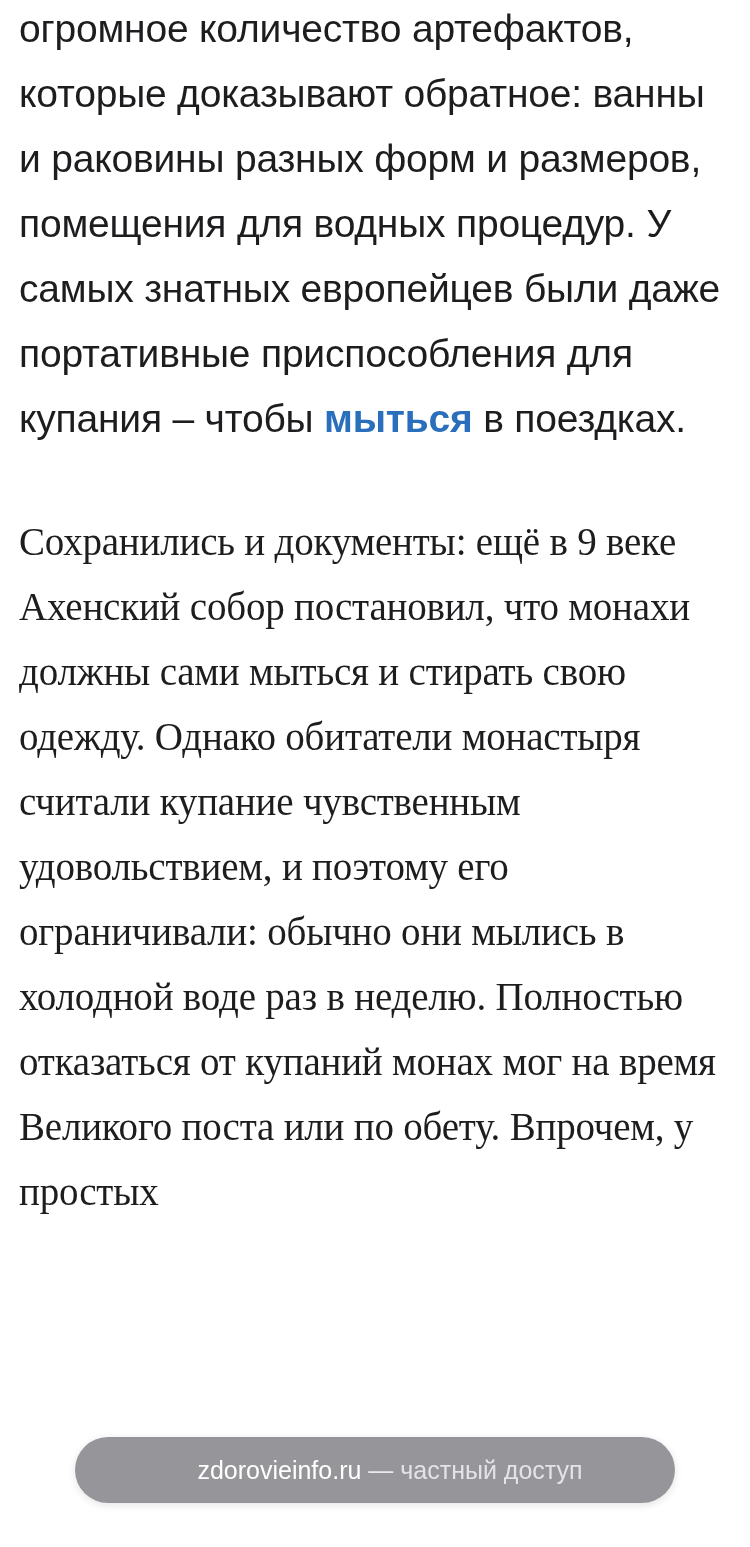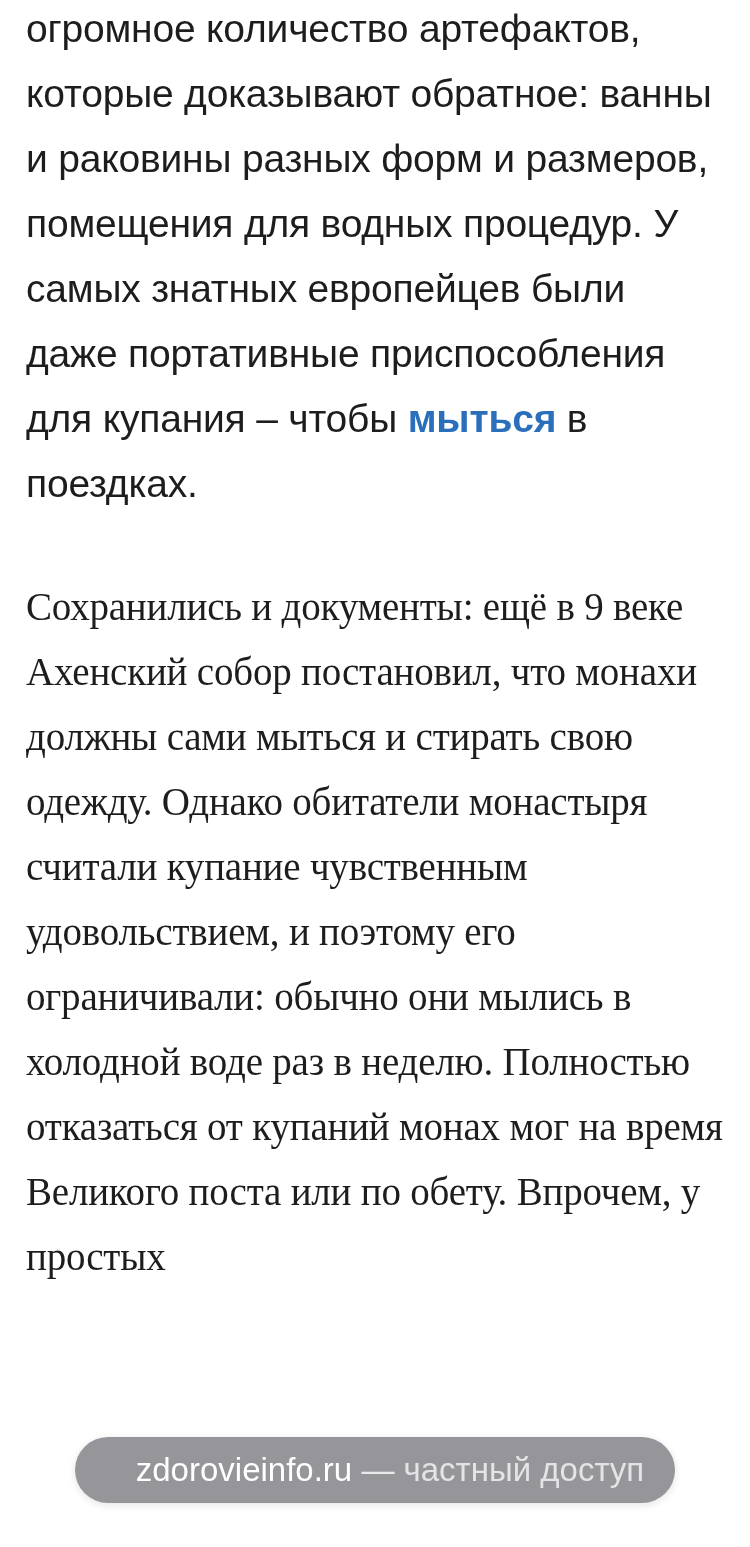--- a/index.html
+++ b/index.html
@@ -12,21 +12,21 @@
     font-family: "Liberation Sans", sans-serif;
   }
   .page {
     position: relative;
     width: 750px;
     height: 1547px;
     overflow: hidden;
     background: #ffffff;
   }
   .article {
-    padding: 0 26px;
+    padding: 0 19px;
     padding-top: 4px;
   }
   .para {
     margin: 0;
     font-size: 39px;
     line-height: 65px;
     color: #1d1d1f;
     letter-spacing: -0.2px;
     font-weight: 400;
   }
@@ -50,21 +50,21 @@
     height: 66px;
     border-radius: 33px;
     background: #8e8e93;
     opacity: 0.93;
     display: flex;
     align-items: center;
     justify-content: center;
     box-shadow: 0 2px 10px rgba(0,0,0,0.12);
   }
   .toast-text {
-    font-size: 33px;
+    font-size: 25px;
     color: #ffffff;
     letter-spacing: 0px;
     white-space: nowrap;
     margin-left: 30px;
   }
   .toast-domain { color: #ffffff; }
   .toast-sep { color: #e9e9ec; }
   .toast-access { color: #e2e2e6; }
 </style>
 </head>

